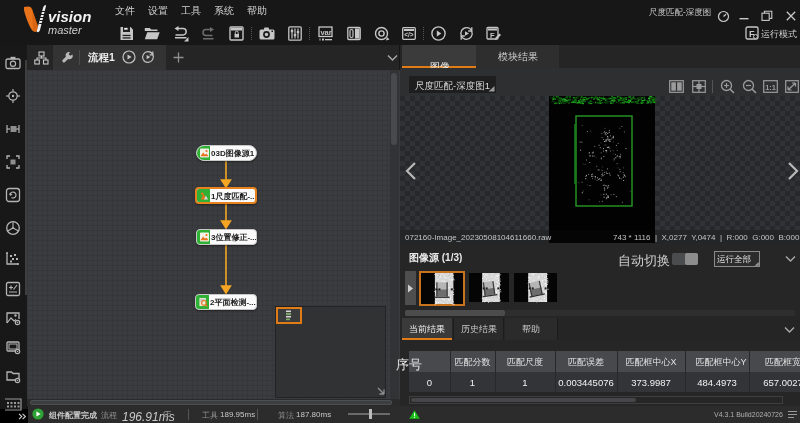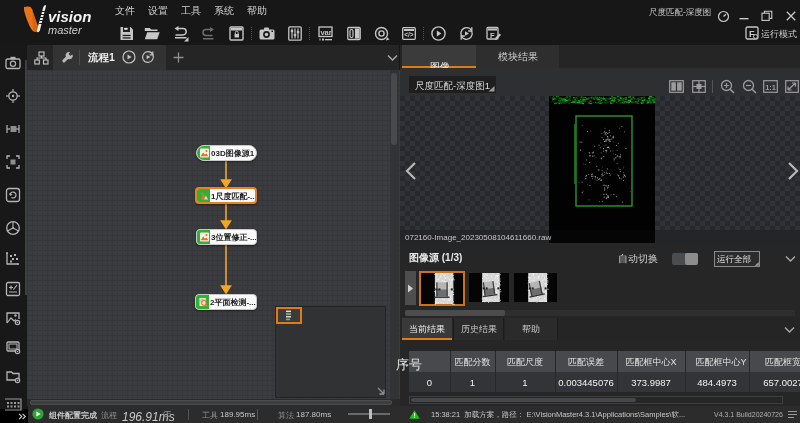--- a/index.html
+++ b/index.html
@@ -886,23 +886,24 @@
 <svg style="left:404px;top:161px" width="13" height="20" viewBox="0 0 13 20">
   <path d="M11 2 L3 10 L11 18" stroke="#b9b9b9" stroke-width="2.2" fill="none"></path>
 </svg>
 <svg style="left:787px;top:161px" width="13" height="20" viewBox="0 0 13 20">
   <path d="M2 2 L10 10 L2 18" stroke="#b9b9b9" stroke-width="2.2" fill="none"></path>
 </svg>
 
 <div class="abs" style="left:400px;top:230px;width:400px;height:13px;background:#232527;"></div>
 <div class="abs" style="left:549px;top:230px;width:106px;height:13px;background:#050505;"></div>
 <div class="t" style="left:405px;top:233px;font-size:8px;color:#c6c6c6;">072160-Image_20230508104611660.raw</div>
+<div class="t" style="left:613px;top:233px;font-size:8px;color:#c6c6c6;">743 * 1116&nbsp; |&nbsp; X,0277&nbsp; Y,0474&nbsp; |&nbsp; R:000&nbsp; G:000&nbsp; B:000</div>
 
 <div class="t" style="left:409px;top:251px;font-size:10px;font-weight:bold;color:#e8e8e8;">图像源 (1/3)</div>
-<div class="t" style="left:618px;top:252px;font-size:10px;color:#cfcfcf;">自动切换</div>
+<div class="t" style="left:618px;top:252px;font-size:13px;color:#cfcfcf;">自动切换</div>
 <div class="abs" style="left:672px;top:253px;width:26px;height:12px;background:#4a4c4e;border-radius:2px;"></div>
 <div class="abs" style="left:685px;top:253px;width:13px;height:12px;background:#8d8d8d;border-radius:2px;"></div>
 <div class="abs" style="left:714px;top:251px;width:46px;height:16px;background:#2c2c2c;border:1px solid #8a8a8a;"></div>
 <div class="t" style="left:717px;top:254px;font-size:8.5px;color:#e0e0e0;">运行全部</div>
 <svg style="left:754px;top:262px" width="5" height="4" viewBox="0 0 5 4">
       <path d="M4.8 0 L4.8 3.8 L0.5 3.8 Z" fill="#9a9a9a"></path>
     </svg>
 <svg style="left:785px;top:255px" width="11" height="8" viewBox="0 0 11 8">
   <path d="M1 1.5 L5.5 6 L10 1.5" stroke="#aaa" stroke-width="1.4" fill="none"></path>
 </svg>
@@ -1465,21 +1466,20 @@
 <div class="abs" style="left:257px;top:409px;width:1px;height:11px;background:#555;"></div>
 <div class="t" style="left:278px;top:410px;font-size:8px;color:#8f8f8f;">算法</div>
 <div class="t" style="left:296px;top:410px;font-size:8px;color:#c9c9c9;">187.80ms</div>
 <div class="abs" style="left:348px;top:413px;width:42px;height:2px;background:#6a6a6a;"></div>
 <div class="abs" style="left:369px;top:409px;width:3px;height:10px;background:#bdbdbd;"></div>
 <svg style="left:409px;top:410px" width="11" height="9" viewBox="0 0 11 9">
   <path d="M5.5 0.2 L10.8 8.8 H0.2 Z" fill="#17c317"></path>
   <rect x="5" y="2.8" width="1.1" height="3.2" fill="#eaffea"></rect>
   <circle cx="5.5" cy="7.2" r="0.7" fill="#eaffea"></circle>
 </svg>
-<div class="t" style="left:431px;top:410px;font-size:7.5px;color:#c9c9c9;">15:38:21&nbsp; 加载方案，路径：&nbsp;E:\VisionMaster4.3.1\Applications\Samples\软...</div>
 <div class="t" style="left:714px;top:411px;font-size:7px;color:#b0b0b0;">V4.3.1 Build20240726</div>
 <svg style="left:787px;top:410px" width="11" height="9" viewBox="0 0 11 9">
   <path d="M1 1.5 H10 M1 4.5 H10 M1 7.5 H7" stroke="#9a9a9a" stroke-width="1.2"></path>
 </svg>
 
 <svg style="left:4px;top:398px" width="18" height="13" viewBox="0 0 18 13">
   <path d="M1 1 H17 V12 H1" fill="none" stroke="#9a9a9a" stroke-width="1.2"></path>
   <g fill="#9a9a9a">
     <rect x="3" y="4" width="2" height="2"></rect>
         <rect x="6.5" y="4" width="2" height="2"></rect>

